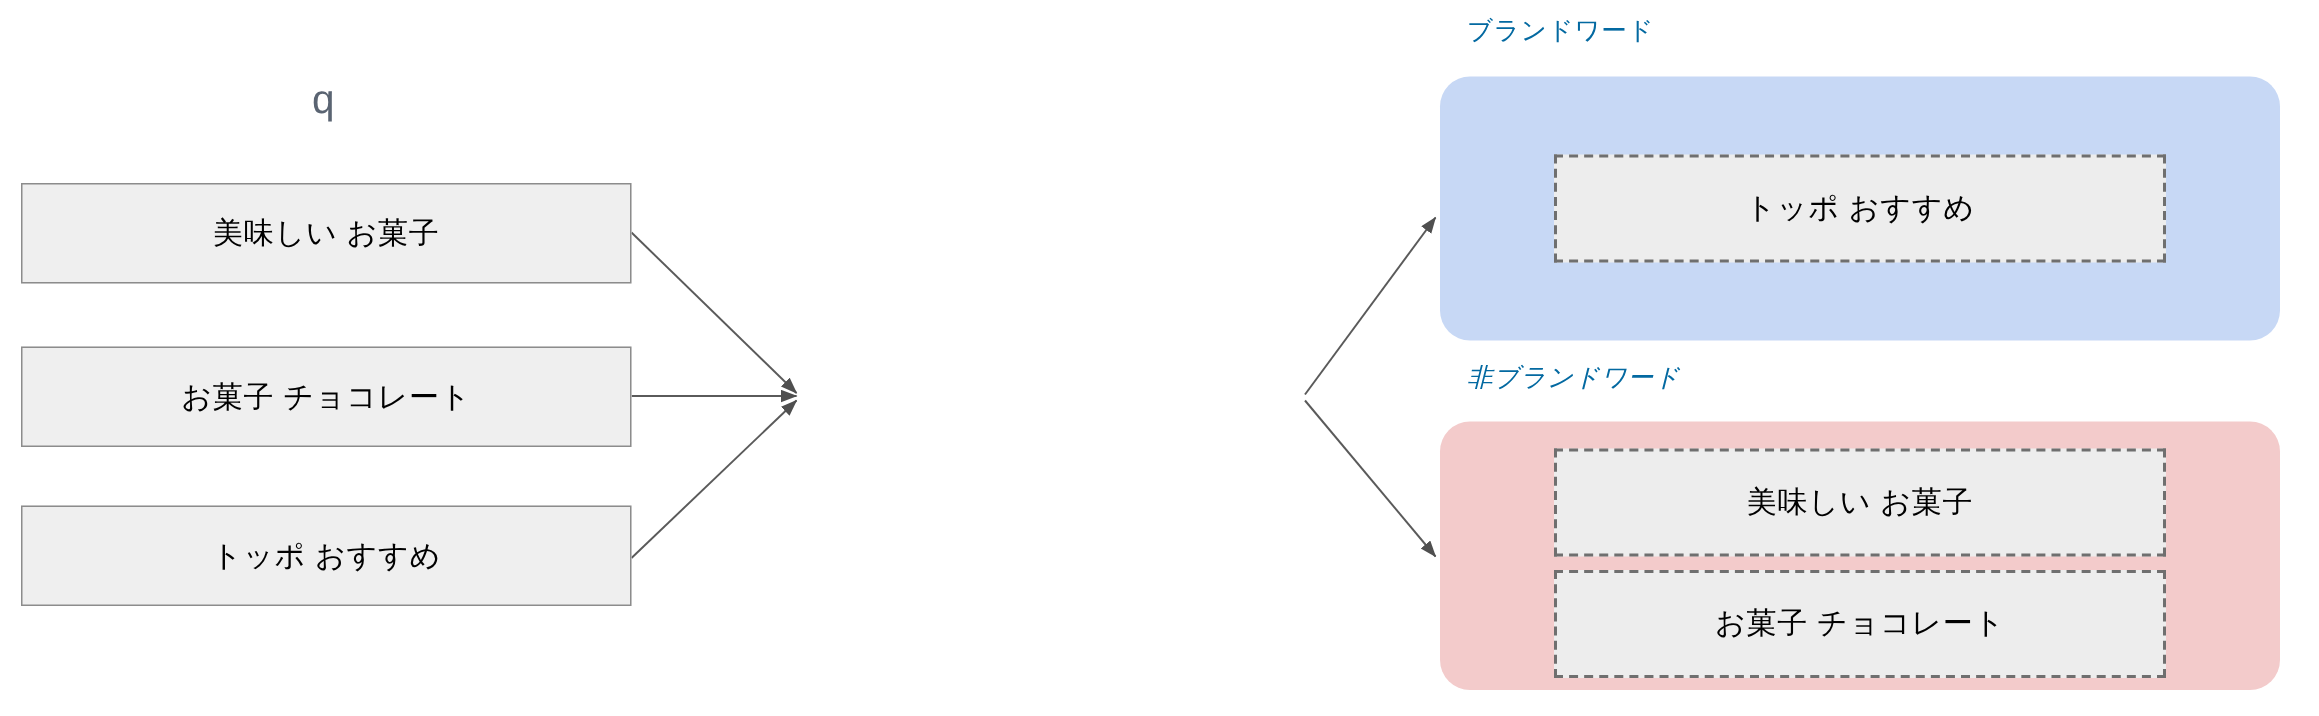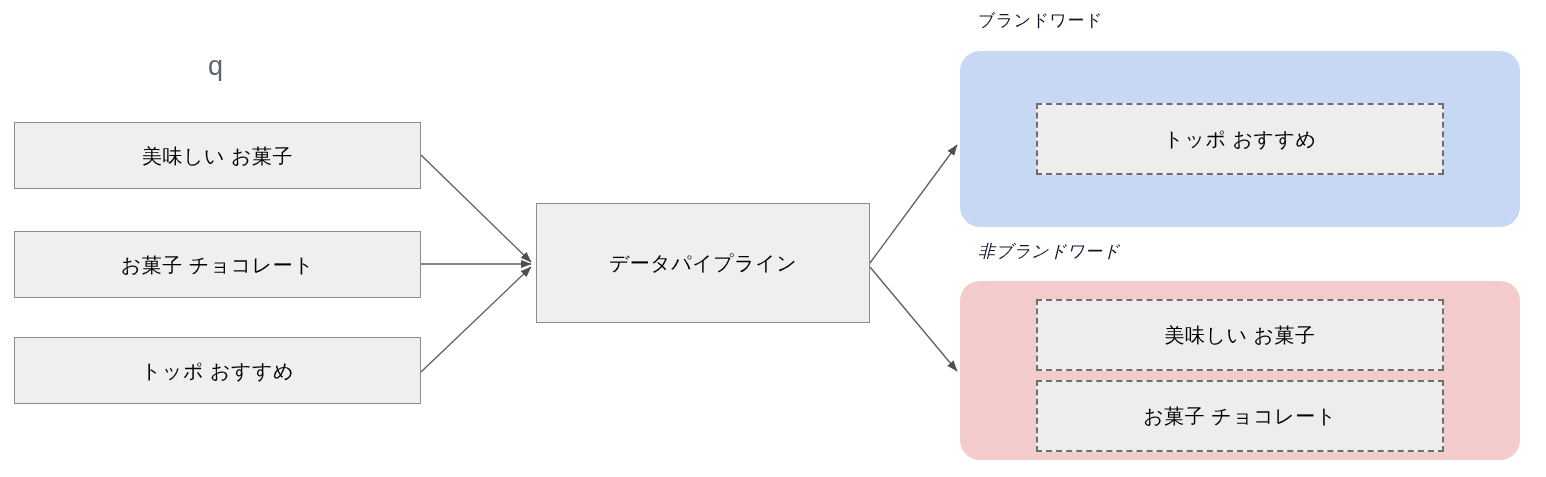--- a/index.html
+++ b/index.html
@@ -61,21 +61,21 @@
     box-sizing: border-box;
     border-radius: 20px;
   }
   .panel.blue  { background: #c7d8f5; }
   .panel.pink  { background: #f3cbcb; }
 
   .panel-title {
     position: absolute;
     font-size: 17px;
     line-height: 1;
-    color: #0f172a;
+    color: #0369a1;
     letter-spacing: .5px;
     white-space: nowrap;
   }
 
   
   .chip {
     position: absolute;
     box-sizing: border-box;
     background: #ededed;
     border: 2px dashed #6f6f6f;
@@ -113,21 +113,20 @@
   </svg>
 
   <div class="qlabel" style="left:208px; top:53px;">q</div>
 
   <div class="gbox" style="left:14px;  top:122px; width:407px; height:67px;">美味しい お菓子</div>
 
   <div class="gbox" style="left:14px;  top:231px; width:407px; height:67px;">お菓子 チョコレート</div>
 
   <div class="gbox" style="left:14px;  top:337px; width:407px; height:67px;">トッポ おすすめ</div>
 
-  <div class="gbox" style="left:536px; top:203px; width:334px; height:120px;">データパイプライン</div>
 
   <div class="panel-title" style="left:978px; top:12px;">ブランドワード</div>
 
   <div class="panel blue" style="left:960px; top:51px; width:560px; height:176px;">
     <div class="chip" style="left:76px; top:52px; width:408px; height:72px;">トッポ おすすめ</div>
   </div>
 
   <div class="panel-title" style="left:978px; top:243px;font-style:italic;">非ブランドワード</div>
 
   <div class="panel pink" style="left:960px; top:281px; width:560px; height:179px;">

